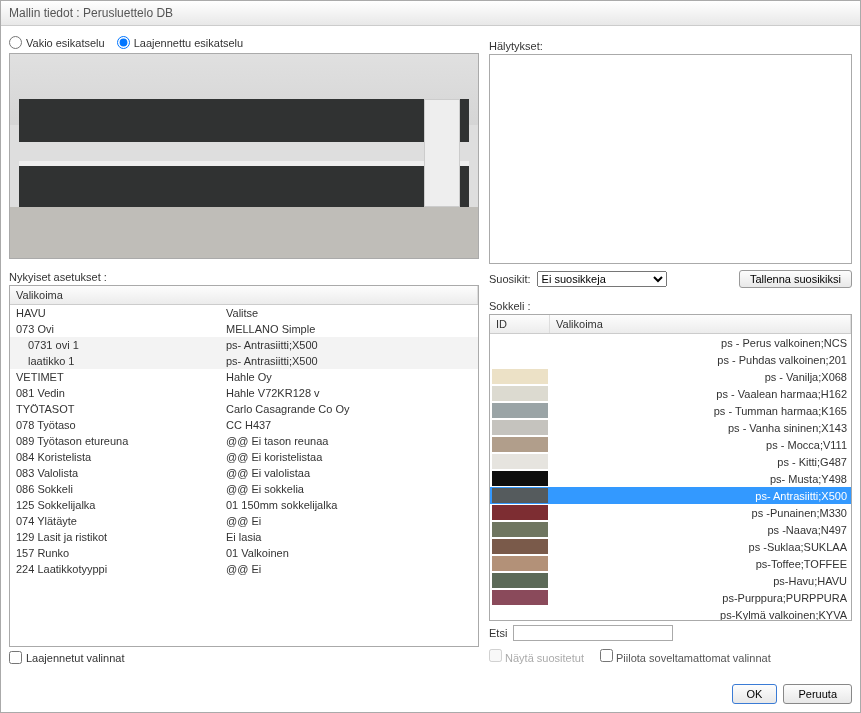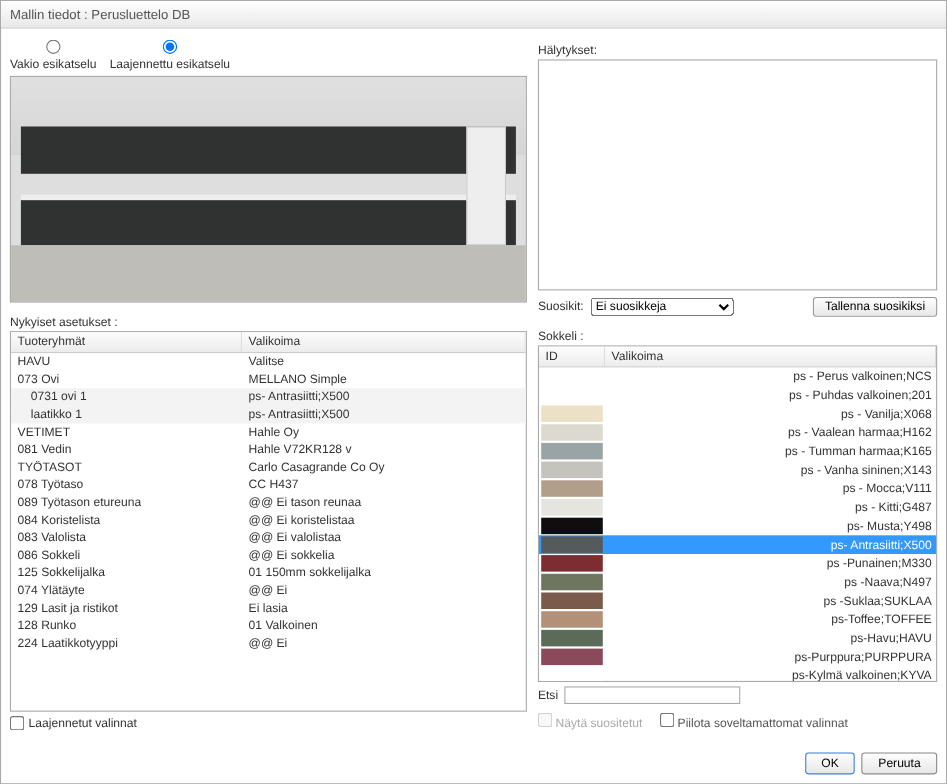--- a/index.html
+++ b/index.html
@@ -3,21 +3,21 @@
 <meta charset="utf-8">
 <style>
 * { box-sizing: border-box; margin: 0; padding: 0; }
 body { font-family: Tahoma, Arial, sans-serif; font-size: 11px; color: #333; background: #fff; width: 861px; height: 713px; overflow: hidden; }
 .window { border: 1px solid #aaa; width: 861px; height: 713px; display: flex; flex-direction: column; }
 .titlebar { background: linear-gradient(#fff,#e8e8e8); padding: 5px 8px; font-size: 12px; color: #555; border-bottom: 1px solid #ccc; }
 .content { display: flex; gap: 10px; padding: 8px; flex: 1; overflow: hidden; }
 .col-left { width: 470px; display: flex; flex-direction: column; }
 .col-right { flex: 1; display: flex; flex-direction: column; }
 .preview-radios { display: flex; gap: 12px; padding: 2px 0 4px 0; align-items: center; }
-.preview-radios label { display: flex; align-items: center; gap: 4px; cursor: pointer; flex-direction: column; }
+.preview-radios label { display: flex; align-items: center; gap: 4px; cursor: pointer; }
 .preview-box { border: 1px solid #aaa; height: 206px; background: #dedede; position: relative; overflow: hidden; margin-bottom: 6px; }
 .sky { position: absolute; top:0; left:0; right:0; height: 35%; background: linear-gradient(#e0e0e0,#d5d5d5); }
 .floor { position: absolute; bottom:0; left:0; right:0; height: 25%; background: #bfbdb8; transform-origin: top; }
 .wall { position:absolute; top:22%; left:2%; right:2%; height:60%; }
 .cabs-top { position:absolute; top:0; left:0; right:0; height:35%; background:#303232; }
 .cabs-bot { position:absolute; bottom:12%; left:0; right:0; height:33%; background:#303232; }
 .counter { position:absolute; bottom:45%; left:0; right:0; height:4%; background:#eee; }
 .tall { position:absolute; right:2%; top:0; bottom:12%; width:8%; background:#eee; border:1px solid #ccc;}
 .section-label { font-size: 11px; color: #333; margin: 6px 0 2px 0; }
 .settings-box { border: 1px solid #aaa; flex:1; overflow: hidden; display:flex; flex-direction:column; }
@@ -78,21 +78,20 @@
           <div class="cabs-top"></div>
           <div class="counter"></div>
           <div class="cabs-bot"></div>
           <div class="tall"></div>
         </div>
         <div class="floor"></div>
       </div>
       <div class="section-label">Nykyiset asetukset :</div>
       <div class="settings-box">
         <div class="grid-head">
-          <div class="hc hc1">Tuoteryhmät</div>
           <div class="hc hc2">Valikoima</div>
         </div>
         <div class="grid-body" id="settings-body">
             <div class="row">
               <div class="c1">HAVU</div>
               <div class="c2">Valitse</div>
             </div>
             <div class="row">
               <div class="c1">073 Ovi</div>
               <div class="c2">MELLANO Simple</div>
@@ -143,21 +142,21 @@
             </div>
             <div class="row">
               <div class="c1">074 Ylätäyte</div>
               <div class="c2">@@ Ei</div>
             </div>
             <div class="row">
               <div class="c1">129 Lasit ja ristikot</div>
               <div class="c2">Ei lasia</div>
             </div>
             <div class="row">
-              <div class="c1">128 Runko</div>
+              <div class="c1">157 Runko</div>
               <div class="c2">01 Valkoinen</div>
             </div>
             <div class="row">
               <div class="c1">224 Laatikkotyyppi</div>
               <div class="c2">@@ Ei</div>
             </div>
           </div>
       </div>
       <div class="bottom-left">
         <input type="checkbox" style="">

